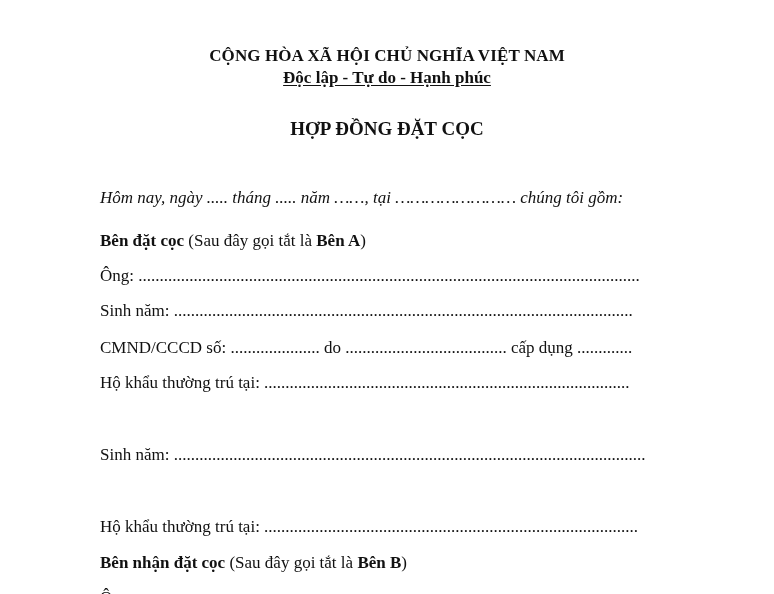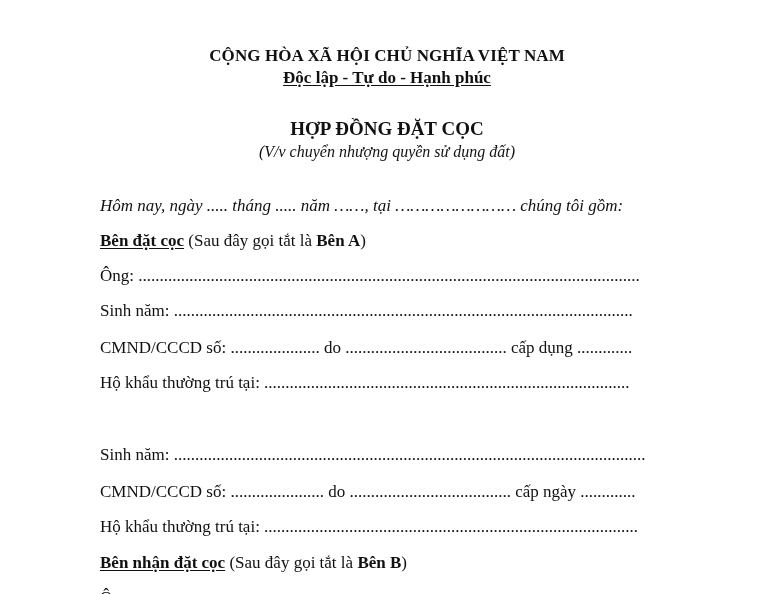--- a/index.html
+++ b/index.html
@@ -50,47 +50,45 @@
       font-size: 16px;
       font-style: italic;
     }
     .line {
       position: absolute;
       left: 100px;
       font-size: 17px;
       white-space: nowrap;
     }
     .intro {
-      top: 196px;
+      top: 188px;
       font-style: italic;
     }
     .section-head {
       font-weight: bold;
-      text-decoration: underline;
       text-underline-offset: 2px;
     }
     .section-note {
     }
     .section-note b {
       font-weight: bold;
     }
     .dots {
       letter-spacing: 0px;
     }
   </style>
 </head>
 <body>
 
 <div class="page">
 
   <div class="center nation">CỘNG HÒA XÃ HỘI CHỦ NGHĨA VIỆT NAM</div>
   <div class="center title">HỢP ĐỒNG ĐẶT CỌC</div>
 
   <div class="center motto">Độc lập - Tự do - Hạnh phúc</div>
-  <div class="center subtitle">(V/v chuyển nhượng quyền sử dụng đất)</div>
 
   <div class="line intro">Hôm nay, ngày ..... tháng ..... năm ……, tại …………………… chúng tôi gồm:</div>
 
   <div class="line" style="top:231px;">
     <span class="section-head">Bên đặt cọc</span><span class="section-note"><span> (Sau đây gọi tắt là </span><b>Bên A</b><span>)</span></span>
   </div>
 
   <div class="line" style="top:266px;">
     <span>Ông: </span><span class="dots">......................................................................................................................</span>
   </div>
@@ -99,23 +97,20 @@
   </div>
   <div class="line" style="top:338px;">
     <span>CMND/CCCD số: </span><span class="dots">..................... do ...................................... cấp dụng .............</span>
   </div>
   <div class="line" style="top:373px;">
     <span>Hộ khẩu thường trú tại: </span><span class="dots">......................................................................................</span>
   </div>
   <div class="line" style="top:445px;">
     <span>Sinh năm: </span><span class="dots">...............................................................................................................</span>
   </div>
-  <div class="line" style="top:482px;">
-    <span>CMND/CCCD số: </span><span class="dots">...................... do ...................................... cấp ngày .............</span>
-  </div>
   <div class="line" style="top:517px;">
     <span>Hộ khẩu thường trú tại: </span><span class="dots">........................................................................................</span>
   </div>
 
   <div class="line" style="top:553px;">
     <span class="section-head">Bên nhận đặt cọc</span><span class="section-note"><span> (Sau đây gọi tắt là </span><b>Bên B</b><span>)</span></span>
   </div>
 
   <div class="line" style="top:588px;">Ông:</div>
 

